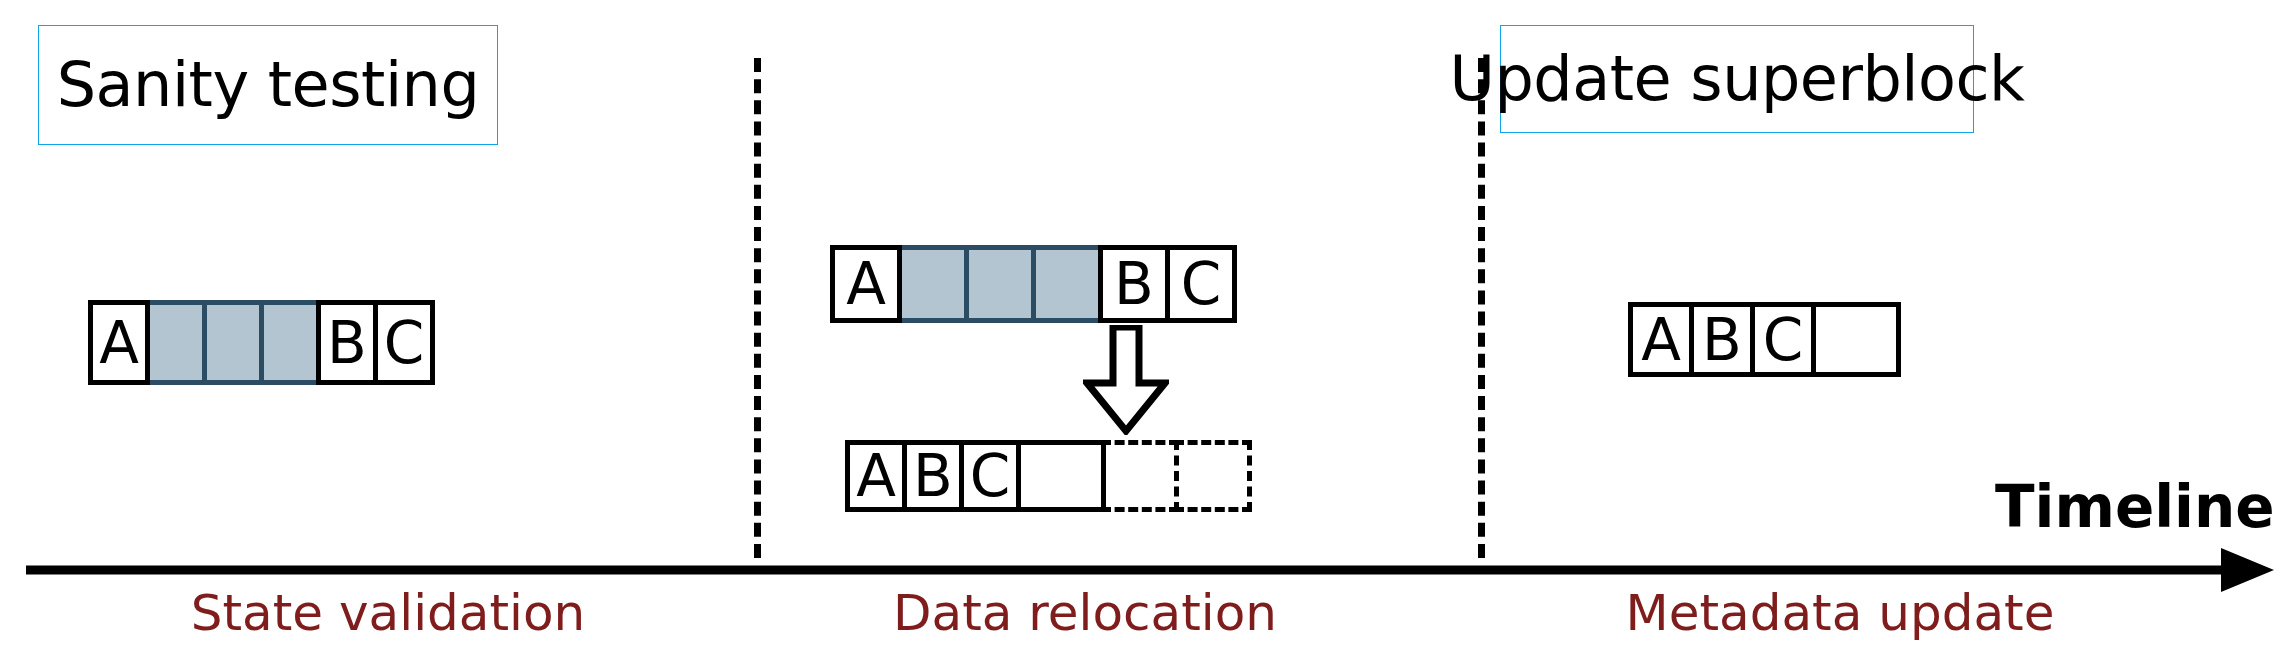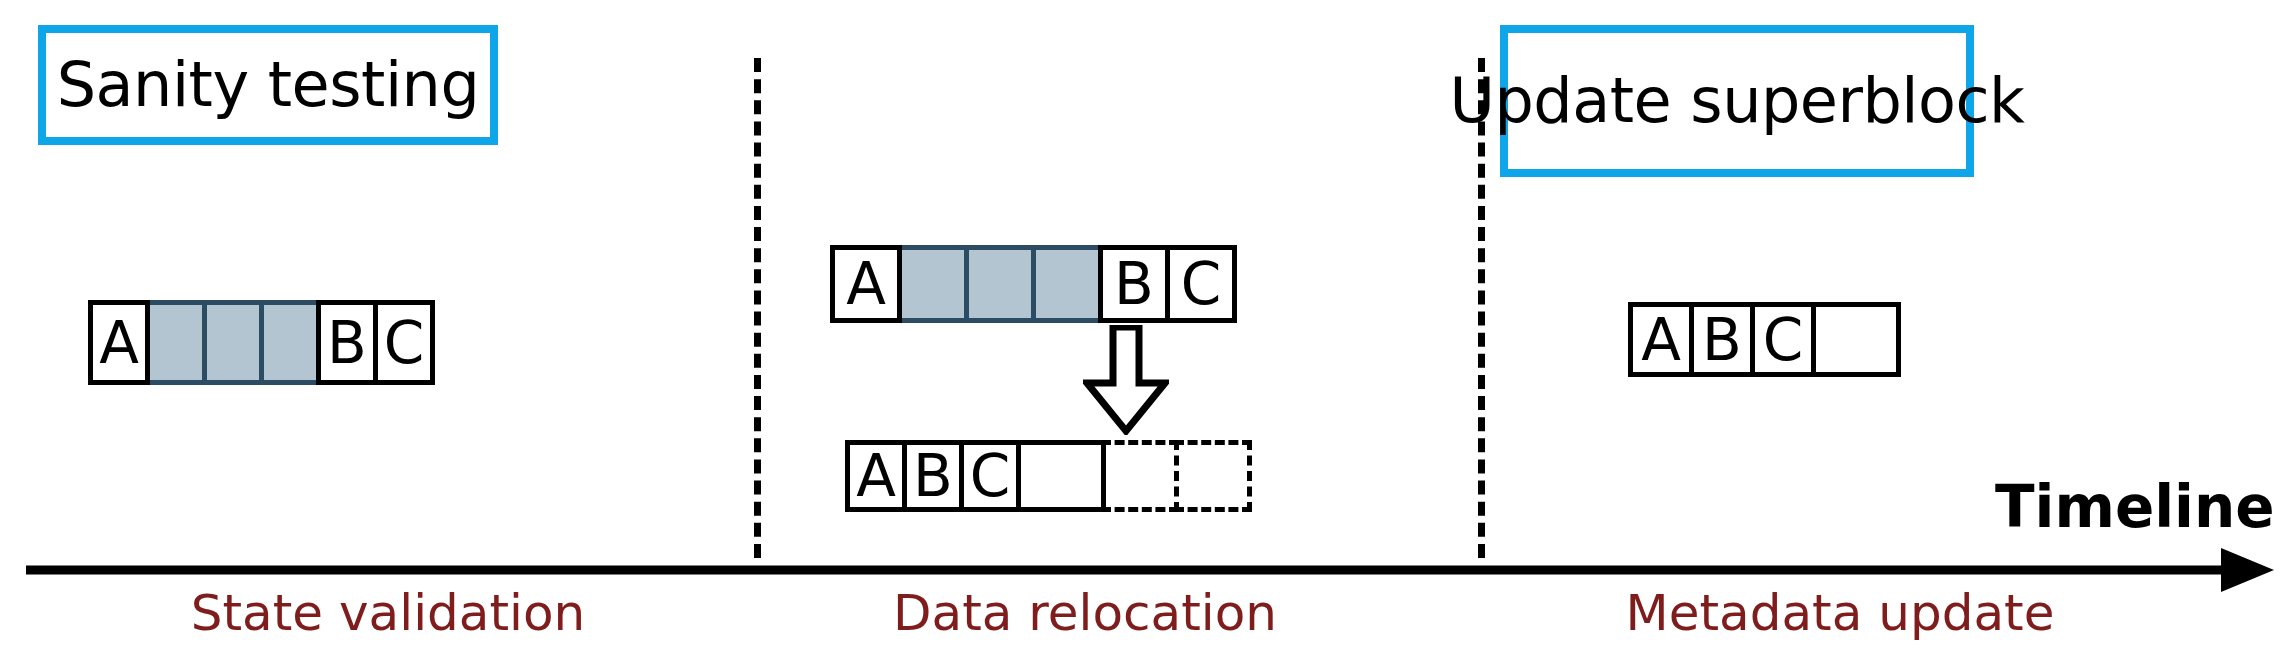--- a/index.html
+++ b/index.html
@@ -15,21 +15,21 @@
     width: 2284px;
     height: 661px;
     background: #ffffff;
     overflow: hidden;
   }
 
   
   .phase-box {
     position: absolute;
     box-sizing: border-box;
-    border: 8px solid #0ea5e9;
+    border: 1px solid #0ea5e9;
     background: #ffffff;
     display: flex;
     align-items: center;
     justify-content: center;
   }
   .phase-box-label {
     font-size: 62px;
     line-height: 1;
     color: #000000;
     white-space: nowrap;
@@ -179,21 +179,21 @@
     <div class="cell dashed" style="width:78px;height:72px;">
       <span class="cell-label"></span>
     </div>
     <div class="cell dashed" style="width:78px;height:72px;">
       <span class="cell-label"></span>
     </div>
   </div>
 
   <div class="divider" style="left:1478px; top:58px; height:500px;"></div>
 
-  <div class="phase-box" style="left:1500px; top:25px; width:474px; height:152px;">
+  <div class="phase-box" style="left:1500px; top:25px; width:474px; height:108px;">
     <span class="phase-box-label">Update superblock</span>
   </div>
 
   <div class="strip" style="left:1628px; top:302px;">
     <div class="cell" style="width:66px;height:75px;">
       <span class="cell-label">A</span>
     </div>
     <div class="cell" style="width:66px;height:75px;">
       <span class="cell-label">B</span>
     </div>

